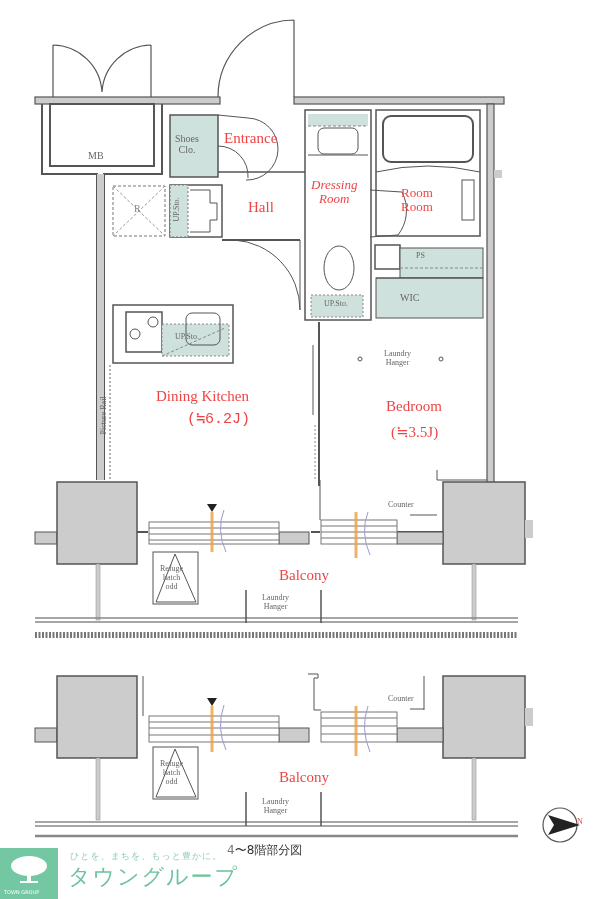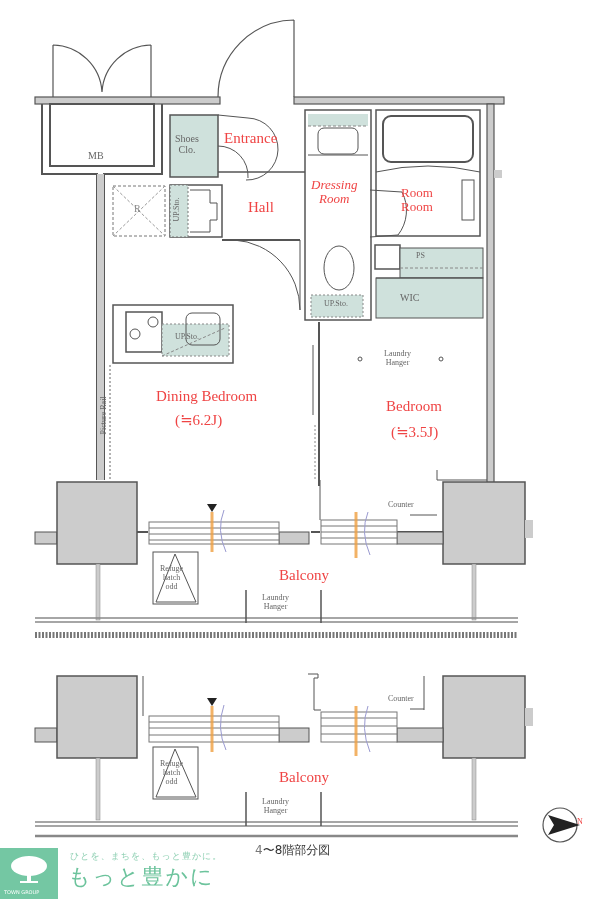--- a/index.html
+++ b/index.html
@@ -4,21 +4,21 @@
 <style>
   html, body { margin: 0; padding: 0; background: #ffffff; }
   body { width: 600px; height: 899px; position: relative; overflow: hidden; font-family: "DejaVu Serif", serif; }
   #plan { position: absolute; left: 0; top: 0; width: 600px; height: 899px; }
   .lbl { position: absolute; color: #ef4444; text-align: center; line-height: 1.1; white-space: nowrap; font-family: "Liberation Serif", "DejaVu Serif", serif; }
   .lbl-lg { font-size: 15px; }
   .lbl-md { font-size: 13px; }
   .lbl-sm { font-size: 10px; color: #666; }
   .lbl-xs { font-size: 8px; color: #666; }
   .vert { transform: rotate(-90deg); transform-origin: center; }
-  .caption { position: absolute; font-family: "DejaVu Sans", sans-serif; font-size: 12px; color: #333; margin-left: 28px; }
+  .caption { position: absolute; font-family: "DejaVu Sans", sans-serif; font-size: 12px; color: #333; }
   .caption .num { color: #777; }
   .logo-box { position: absolute; left: 0; top: 848px; width: 58px; height: 51px; background: #74c7a3; }
   .logo-text { position: absolute; left: 4px; bottom: 4px; font-family: "DejaVu Sans", sans-serif; font-size: 5px; color: #fff; }
   .tagline { position: absolute; left: 70px; top: 850px; font-family: "DejaVu Sans", sans-serif; font-size: 9px; color: #8fd0b3; letter-spacing: 1px; text-align: right; }
   .brand { position: absolute; left: 68px; top: 862px; font-family: "DejaVu Sans", sans-serif; font-size: 22px; color: #6cc39c; letter-spacing: 2px; }
 </style>
 </head>
 <body>
 
 <svg id="plan" viewBox="0 0 600 899" xmlns="http://www.w3.org/2000/svg">
@@ -196,22 +196,22 @@
   <div>Room</div>
 </div>
 <div class="lbl lbl-xs" style="left:380px;top:252px;margin-left:36px;">PS</div>
 <div class="lbl lbl-sm" style="left:400px;top:292px;">WIC</div>
 <div class="lbl lbl-sm" style="left:134px;top:203px;color:#888;">R</div>
 <div class="lbl lbl-xs vert" style="left:165px;top:205px;">UP.Sto.</div>
 <div class="lbl lbl-xs" style="left:175px;top:333px;">UP.Sto.</div>
 <div class="lbl lbl-xs" style="left:324px;top:300px;">UP.Sto.</div>
 <div class="lbl lbl-xs vert" style="left:85px;top:411px;">Picture Rail</div>
 
-<div class="lbl lbl-lg" style="left:156px;top:388px;">Dining Bedroom</div>
-<div class="lbl lbl-lg" style="left:175px;top:412px;">(≒6.2J)</div>
+<div class="lbl lbl-lg" style="left:156px;top:388px;">Dining Kitchen</div>
+<div class="lbl lbl-lg" style="left:187px;top:412px;font-family:Liberation Mono, monospace;">(≒6.2J)</div>
 
 <div class="lbl lbl-xs" style="left:384px;top:350px;">
   <div>Laundry</div>
   <div>Hanger</div>
 </div>
 <div class="lbl lbl-lg" style="left:376px;top:398px;margin-left:10px;">Bedroom</div>
 <div class="lbl lbl-lg" style="left:391px;top:424px;">(≒3.5J)</div>
 <div class="lbl lbl-xs" style="left:388px;top:501px;">Counter</div>
 
 <div class="lbl lbl-xs" style="left:160px;top:565px;">
@@ -245,13 +245,13 @@
 
 <div class="logo-box">
   <svg width="58" height="40" viewBox="0 0 58 40">
     <ellipse cx="29" cy="18" rx="18" ry="10" fill="#fff"></ellipse>
     <rect x="27" y="22" width="4" height="12" fill="#fff"></rect>
     <rect x="20" y="33" width="18" height="2" fill="#fff"></rect>
   </svg>
   <div class="logo-text">TOWN GROUP</div>
 </div>
 <div class="tagline">ひとを、まちを、もっと豊かに。</div>
-<div class="brand">もっと豊かに</div>
+<div class="brand">タウングループ</div>
 
 </body></html>

